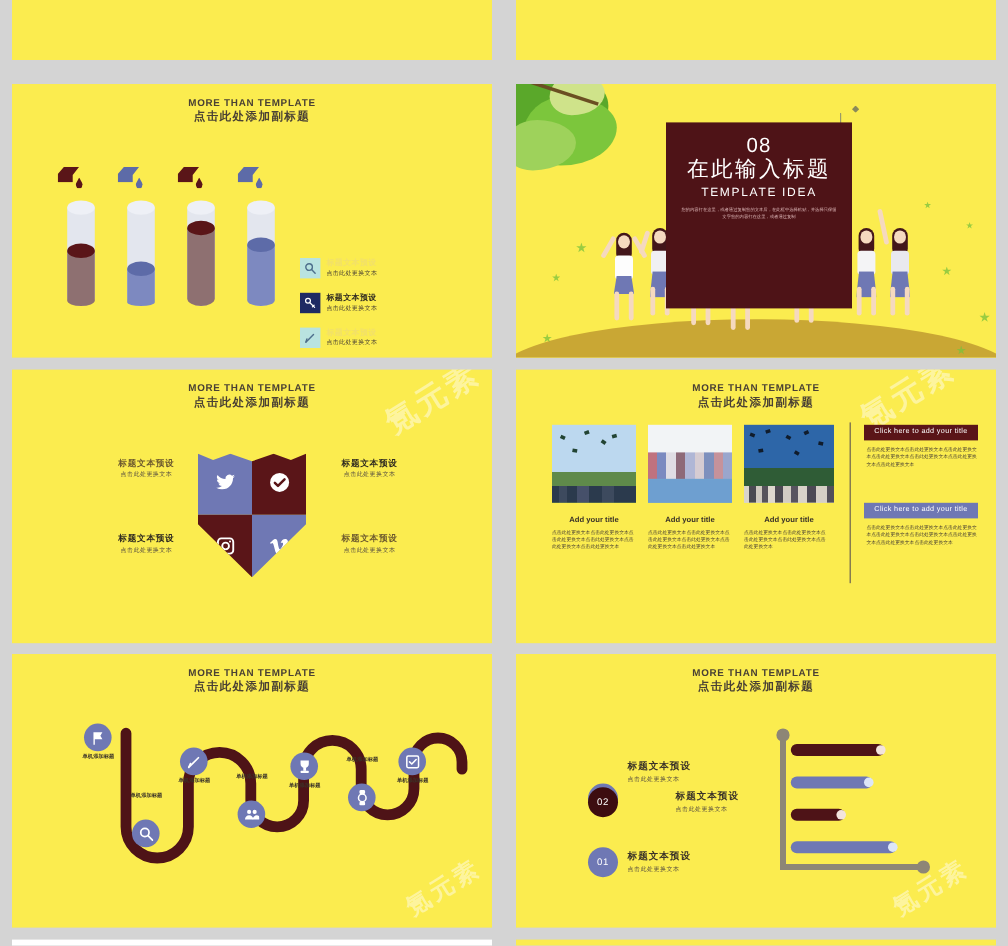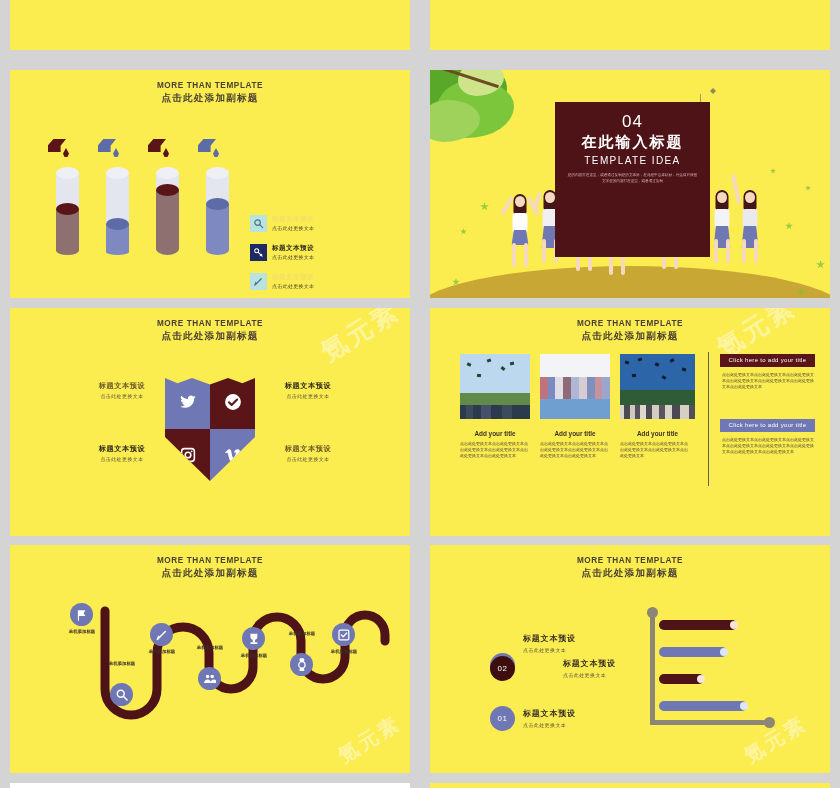--- a/index.html
+++ b/index.html
@@ -60,21 +60,21 @@
   .iconbox { width: 17px; height: 17px; flex: 0 0 17px; display: flex; align-items: center; justify-content: center; }
   .iconbox svg { width: 11px; height: 11px; }
   .iconrow .txt .t { font-size: 6.6px; font-weight: bold; line-height: 9px; font-family: "DejaVu Sans", sans-serif; letter-spacing:.4px;}
   .iconrow .txt .s { font-size: 5px; line-height: 8px; color: #4d4434; font-family: "DejaVu Sans", sans-serif; letter-spacing:.3px;}
 
   
   .sky { position: absolute; inset: 0; background: #fbec4f; }
   .ground { position: absolute; left: -4%; right: -4%; bottom: -14px; height: 46px; background: #c9a734; border-radius: 50% 50% 0 0 / 100% 100% 0 0; }
   .board { position: absolute; background: #4e1317; color: #fff; text-align: center; }
   .board .num { font-size: 17px; line-height: 20px; margin-top: 10px; font-weight: 400; letter-spacing: 1px; }
-  .board .cn { font-size: 15px; line-height: 20px; font-weight: bold; letter-spacing: 2px; font-family: "DejaVu Sans", sans-serif; }
+  .board .cn { font-size: 18px; line-height: 20px; font-weight: normal; letter-spacing: 2px; font-family: "DejaVu Sans", sans-serif; }
   .board .en { font-size: 10px; line-height: 18px; letter-spacing: 1.4px; }
   .board .p { font-size: 3.6px; line-height: 6px; padding: 2px 12px 0; color: #dfb9ba; font-family: "DejaVu Sans", sans-serif; }
   .girl { position: absolute; bottom: 8px; }
   .girl .hair { position: absolute; left: 50%; transform: translateX(-50%); top: 0; width: 13px; height: 22px; background: #43161a; border-radius: 7px 7px 5px 5px; }
   .girl .head { position: absolute; left: 50%; transform: translateX(-50%); top: 2px; width: 10px; height: 11px; background: #f5d9bf; border-radius: 50%; }
   .girl .torso { position: absolute; left: 50%; transform: translateX(-50%); top: 19px; width: 15px; height: 20px; border-radius: 3px; }
   .girl .skirt { position: absolute; left: 50%; transform: translateX(-50%); top: 36px; width: 17px; height: 15px; background: #6f78b4; clip-path: polygon(14% 0,86% 0,100% 100%,0 100%); }
   .girl .legL, .girl .legR { position: absolute; top: 49px; width: 4px; height: 24px; background: #f5d9bf; border-radius: 2px; }
   .girl .legL { left: 4px; } .girl .legR { right: 4px; }
   .girl .arm { position: absolute; width: 4px; height: 20px; background: #f5d9bf; border-radius: 2px; top: 2px; }
@@ -309,21 +309,21 @@
       <div class="girl" style="left:308px;width:24px;height:100px;">
         <div class="hair"></div>
           <div class="head"></div>
         <div class="torso" style="background:#e9e9ee;"></div>
         <div class="skirt" style="background:#6f78b4;height:22px;"></div>
           <div class="legL"></div>
           <div class="legR"></div>
       </div>
 
       <div class="board" style="left:125px;top:32px;width:155px;height:155px;">
-        <div class="num">04</div>
+        <div class="num">08</div>
         <div class="cn">在此输入标题</div>
         <div class="en">TEMPLATE IDEA</div>
         <div class="p">您的内容打在这里，或者通过复制您的文本后，在此框中选择粘贴，并选择只保留文字您的内容打在这里，或者通过复制</div>
       </div>
     </div>
   </div>
 
   <div class="slide" style="left:10px; top:308px; width:400px; height:228px;">
     <div class="slide-inner">
       <div class="hdr" style="top:10px;">

